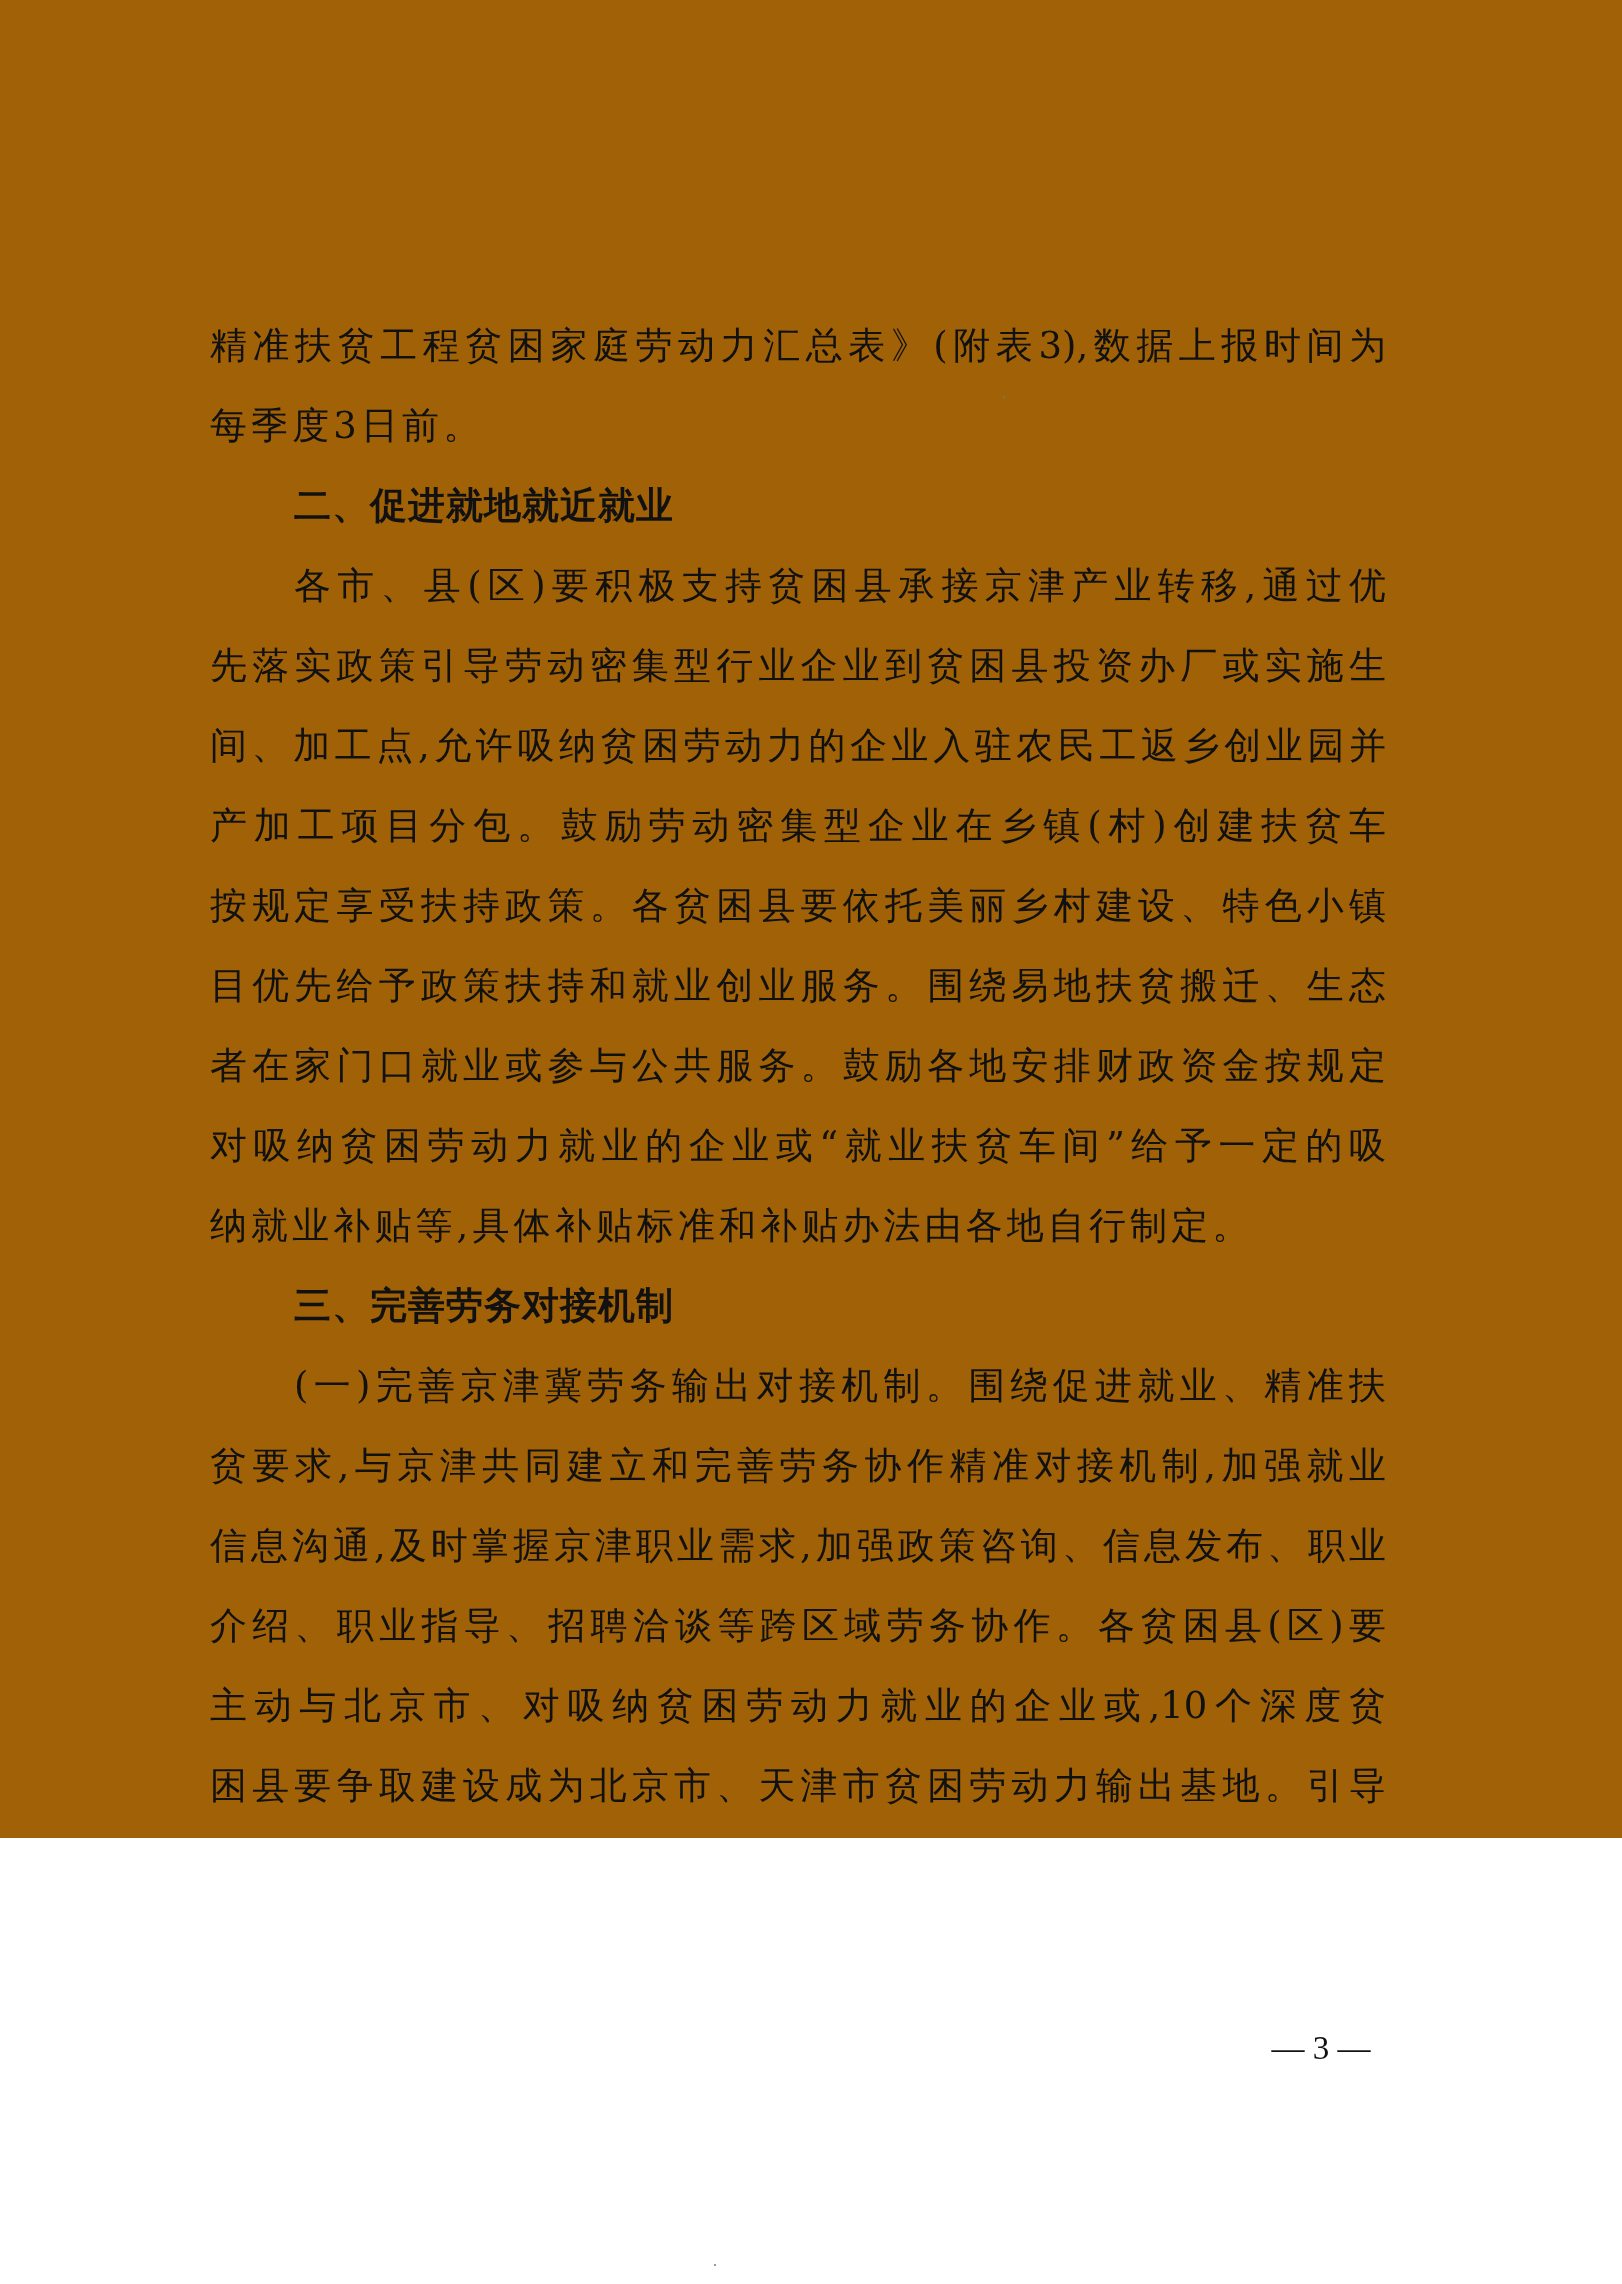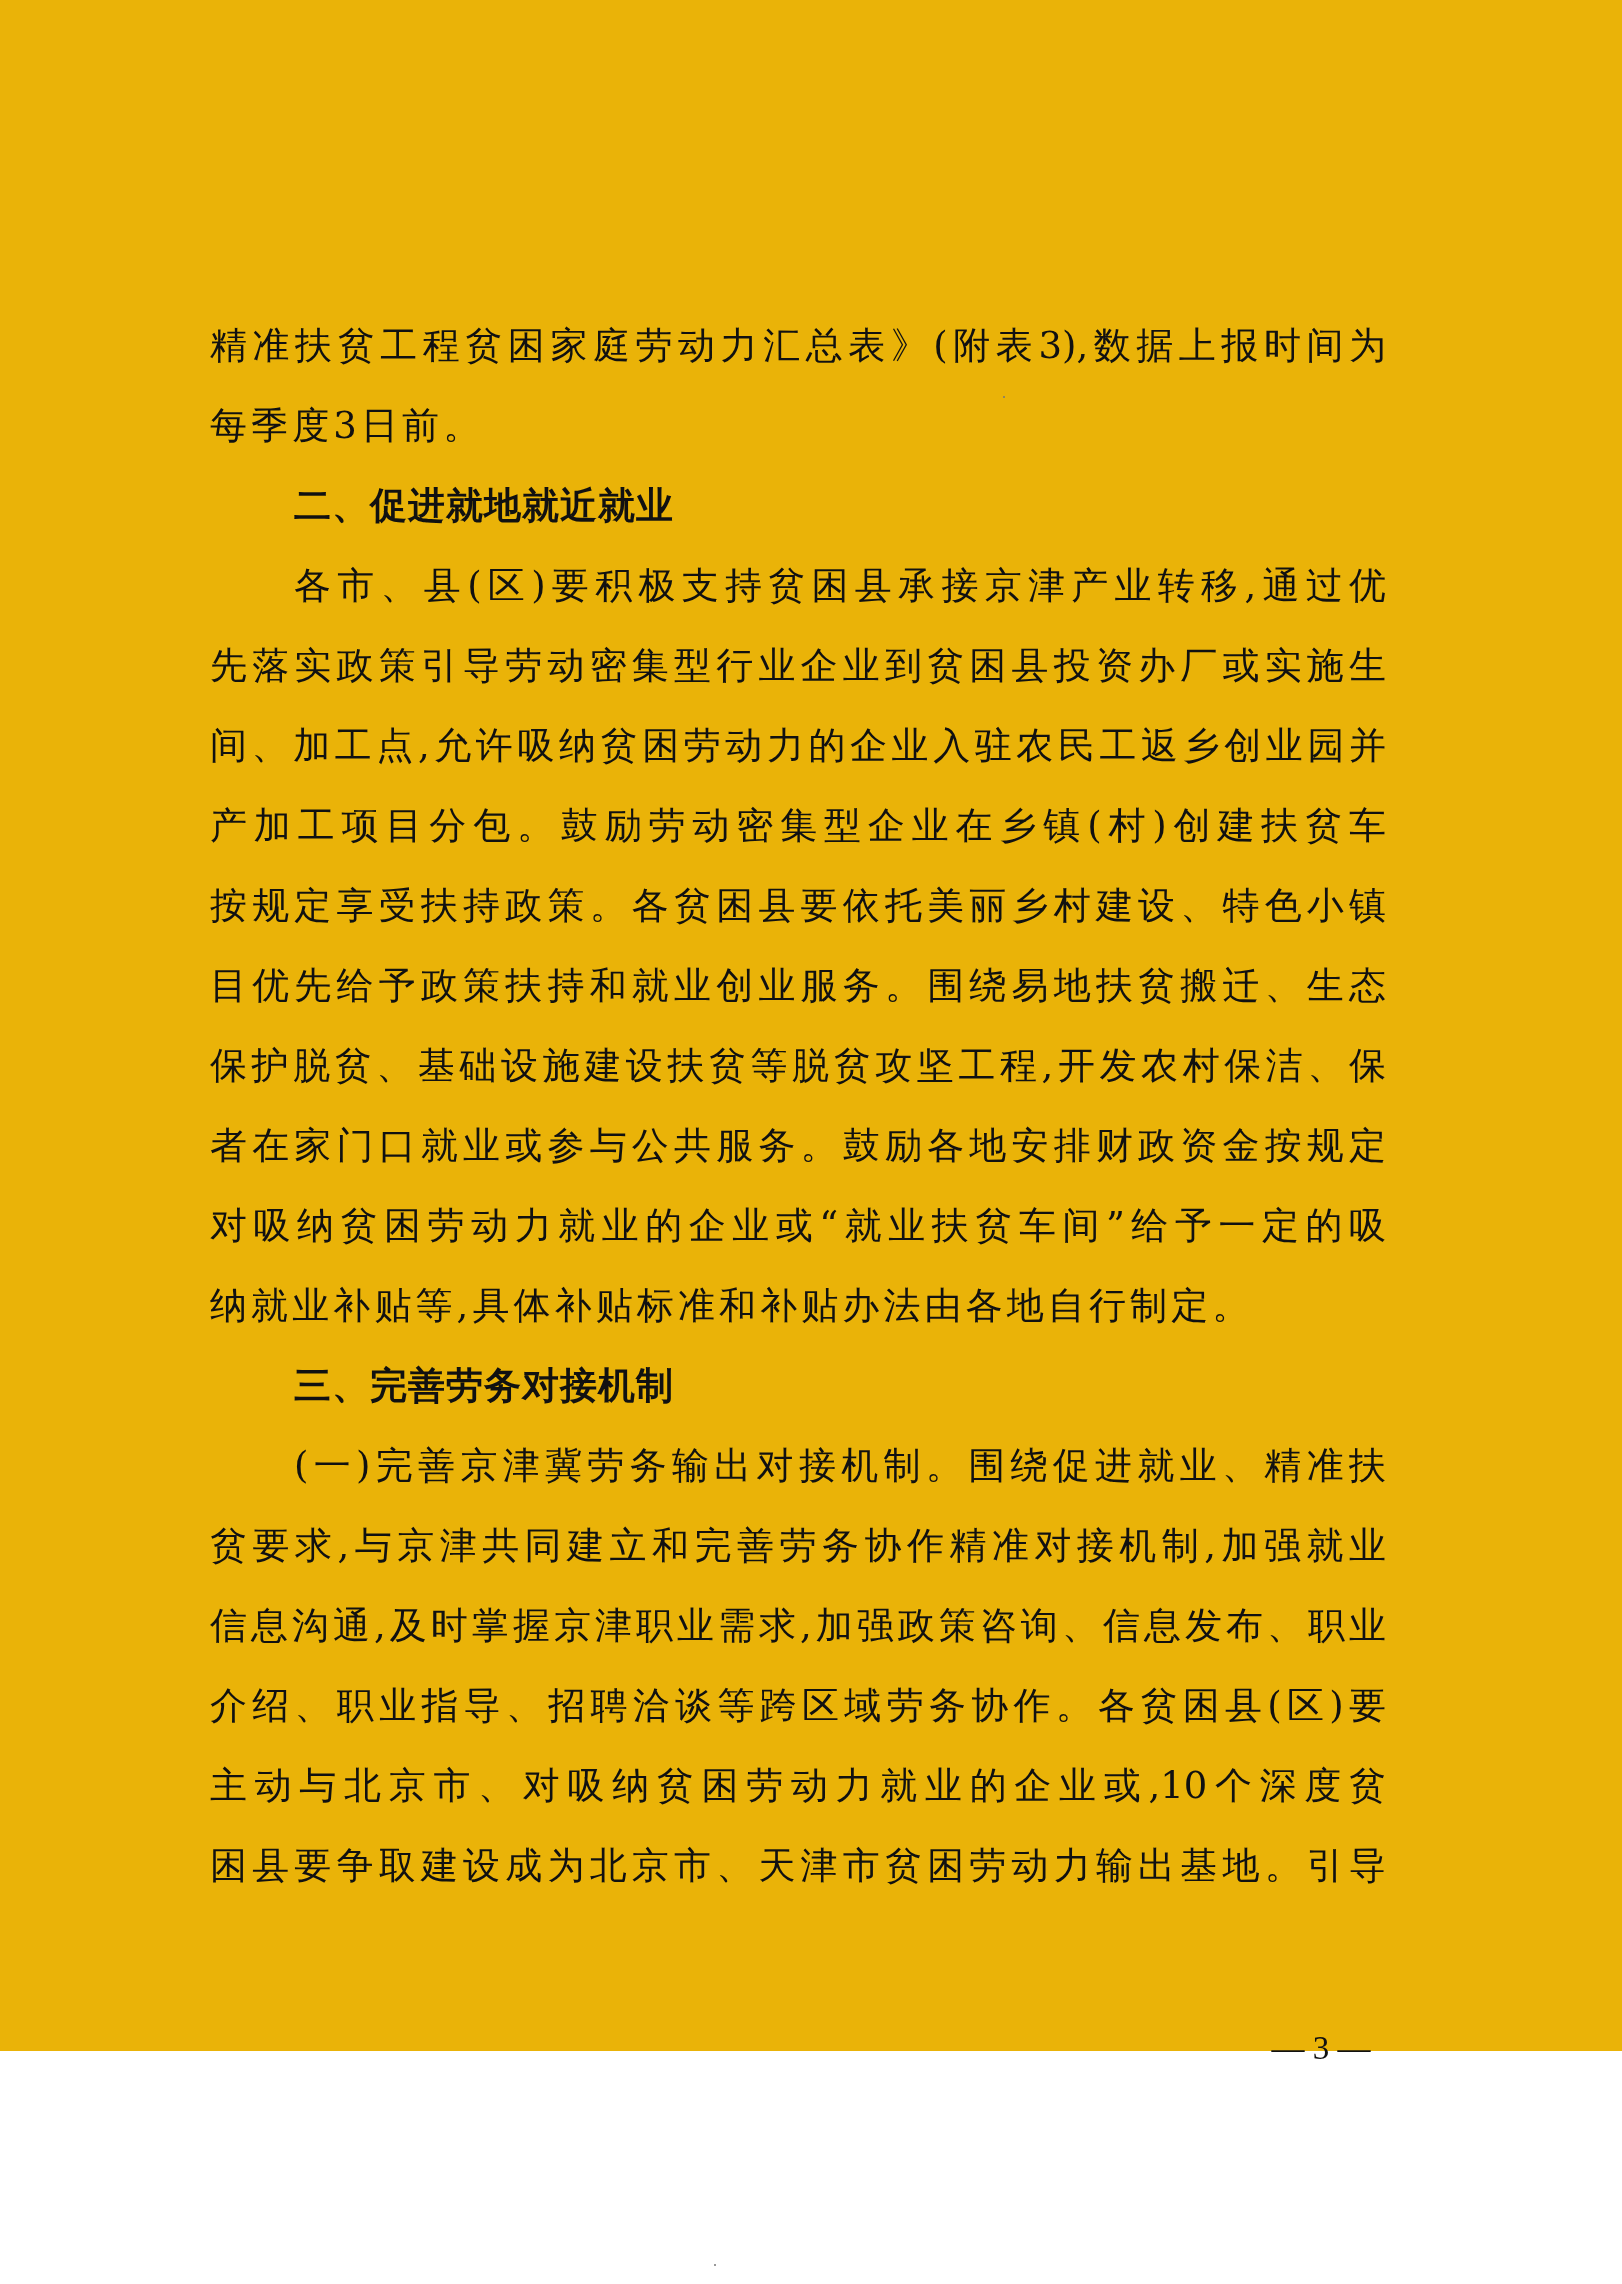--- a/index.html
+++ b/index.html
@@ -12,22 +12,22 @@
       height: 2285px;
       position: relative;
       overflow: hidden;
       font-family: "DejaVu Serif", "Liberation Serif", serif;
       color: #111111;
     }
     .page {
       position: absolute;
       left: 0; top: 0;
       width: 1622px;
-      height: 2051px;
-      background: #eab308;
+      height: 1838px;
+      background: #a16207;
     }
     .body-text {
       position: absolute;
       left: 210px;
       top: 306px;
       width: 1176px;
     }
     .line {
       height: 80px;
       line-height: 80px;
@@ -84,21 +84,20 @@
     <div class="line last">每季度3日前。</div>
 
     <div class="heading">二、促进就地就近就业</div>
 
     <div class="line indent">各市、县(区)要积极支持贫困县承接京津产业转移,通过优</div>
     <div class="line">先落实政策引导劳动密集型行业企业到贫困县投资办厂或实施生</div>
     <div class="line">间、加工点,允许吸纳贫困劳动力的企业入驻农民工返乡创业园并</div>
     <div class="line">产加工项目分包。鼓励劳动密集型企业在乡镇(村)创建扶贫车</div>
     <div class="line">按规定享受扶持政策。各贫困县要依托美丽乡村建设、特色小镇</div>
     <div class="line">目优先给予政策扶持和就业创业服务。围绕易地扶贫搬迁、生态</div>
-    <div class="line">保护脱贫、基础设施建设扶贫等脱贫攻坚工程,开发农村保洁、保</div>
     <div class="line">者在家门口就业或参与公共服务。鼓励各地安排财政资金按规定</div>
     <div class="line">对吸纳贫困劳动力就业的企业或“就业扶贫车间”给予一定的吸</div>
     <div class="line last">纳就业补贴等,具体补贴标准和补贴办法由各地自行制定。</div>
 
     <div class="heading">三、完善劳务对接机制</div>
 
     <div class="line indent">(一)完善京津冀劳务输出对接机制。围绕促进就业、精准扶</div>
     <div class="line">贫要求,与京津共同建立和完善劳务协作精准对接机制,加强就业</div>
     <div class="line">信息沟通,及时掌握京津职业需求,加强政策咨询、信息发布、职业</div>
     <div class="line">介绍、职业指导、招聘洽谈等跨区域劳务协作。各贫困县(区)要</div>

